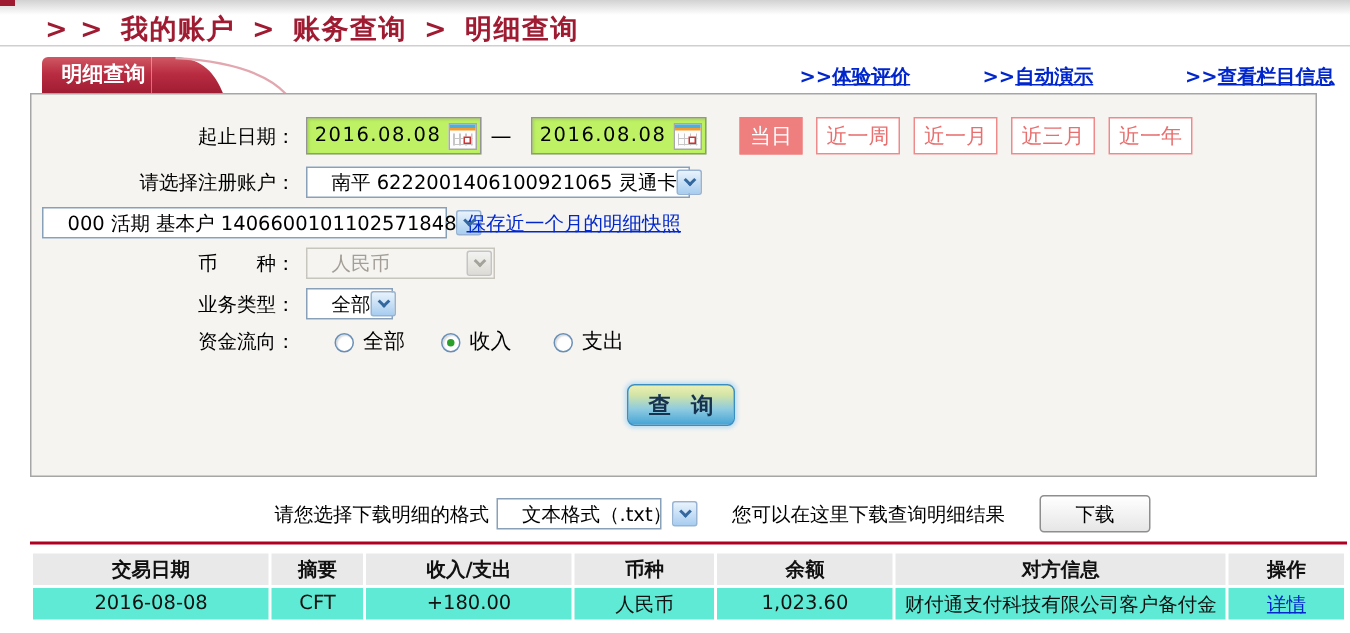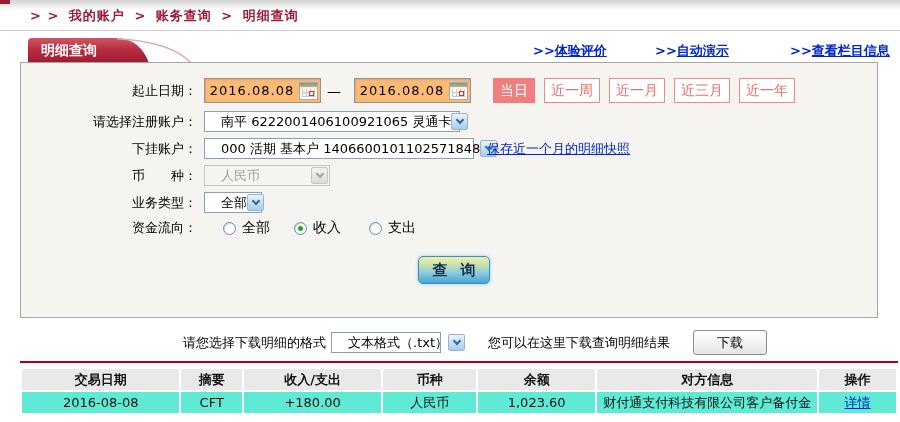--- a/index.html
+++ b/index.html
@@ -4,21 +4,21 @@
 <style>
   * { margin:0; padding:0; box-sizing:border-box; }
   html,body { background:#fff; }
   body { font-family:"DejaVu Sans","Liberation Sans",sans-serif; }
   .screen { position:relative; width:900px; height:422px; background:#fff; overflow:hidden; }
 
   .top-band { position:absolute; top:0; left:0; width:900px; height:10px;
               background:linear-gradient(#d2d2d2,#ffffff); }
   .top-left-marker { position:absolute; top:0; left:0; width:10px; height:4px; background:#9e1b32; }
 
-  .breadcrumb { position:absolute; top:7px; left:30px; font-size:13px; font-weight:bold;
+  .breadcrumb { position:absolute; top:7px; left:30px; font-size:18px; font-weight:bold;
                 color:#9e1b32; letter-spacing:1px; white-space:nowrap; }
   .breadcrumb span { margin-right:4px; }
   .crumb { cursor:pointer; }
 
   .breadcrumb-divider { position:absolute; top:30px; left:0; width:900px; height:1px; background:#cfcfcf; }
 
   .module-tab { position:absolute; top:38px; left:28px; height:25px; display:flex; }
   .tab-body { background:linear-gradient(180deg,#cf5864 0%, #b92c41 45%, #9e1b32 100%);
               color:#fff; font-weight:bold; font-size:14px; line-height:25px;
               padding:0 4px 0 13px; border-radius:4px 0 0 0; white-space:nowrap; }
@@ -30,21 +30,21 @@
   .hl-0 { left:533px; } .hl-1 { left:655px; } .hl-2 { left:790px; }
 
   .panel { position:absolute; top:62px; left:20px; width:858px; height:256px;
            background:#f5f4f1; border:1px solid #a6a6a6; }
 
   .form-row { position:absolute; left:0; width:100%; display:flex; align-items:center; }
   .row-1 { top:15px; } .row-2 { top:48px; } .row-3 { top:75px; }
   .row-4 { top:102px; } .row-5 { top:129px; } .row-6 { top:156px; }
   .form-label { width:176px; text-align:right; font-size:13px; color:#000; white-space:nowrap; flex:0 0 176px; }
 
-  .date-field { width:117px; height:25px; margin-left:7px; background:#fdba74; border:1px solid #949494;
+  .date-field { width:117px; height:25px; margin-left:7px; background:#bef264; border:1px solid #949494;
                 box-shadow:inset 1px 1px 2px rgba(0,0,0,.12); display:flex; align-items:center; }
   .date-text { flex:1; text-align:center; font-size:13px; color:#000; letter-spacing:1px; }
   .calendar-icon { width:19px; height:18px; margin-right:2px; border:1px solid #a8a8a8;
                    background:#fdfdfd; position:relative; cursor:pointer; flex:0 0 19px; }
   .cal-top { height:4px; background:linear-gradient(180deg,#4aaede 0 55%, #f49a2c 55% 100%); }
   .cal-grid { position:absolute; left:2px; right:2px; top:6px; bottom:2px;
               background-image:repeating-linear-gradient(0deg,#c6c6c6 0 1px, transparent 1px 4px),
                                repeating-linear-gradient(90deg,#c6c6c6 0 1px, transparent 1px 4px); }
   .cal-dot { position:absolute; right:3px; bottom:3px; width:5px; height:5px;
              border:1px solid #cc3333; background:#fff; }
@@ -184,21 +184,20 @@
       <div class="form-label">请选择注册账户：</div>
       <div class="xp-select sel-w-account">
         <span>南平  6222001406100921065  灵通卡</span>
         <span class="xp-arrow">
             <span class="chev"></span>
           </span>
       </div>
     </div>
 
     <div class="form-row row-3">
-      <div class="form-label">下挂账户：</div>
       <div class="xp-select sel-w-sub">
         <span>000  活期  基本户  1406600101102571848</span>
         <span class="xp-arrow">
             <span class="chev"></span>
           </span>
       </div>
       <div class="text-link">保存近一个月的明细快照</div>
     </div>
 
     <div class="form-row row-4">

